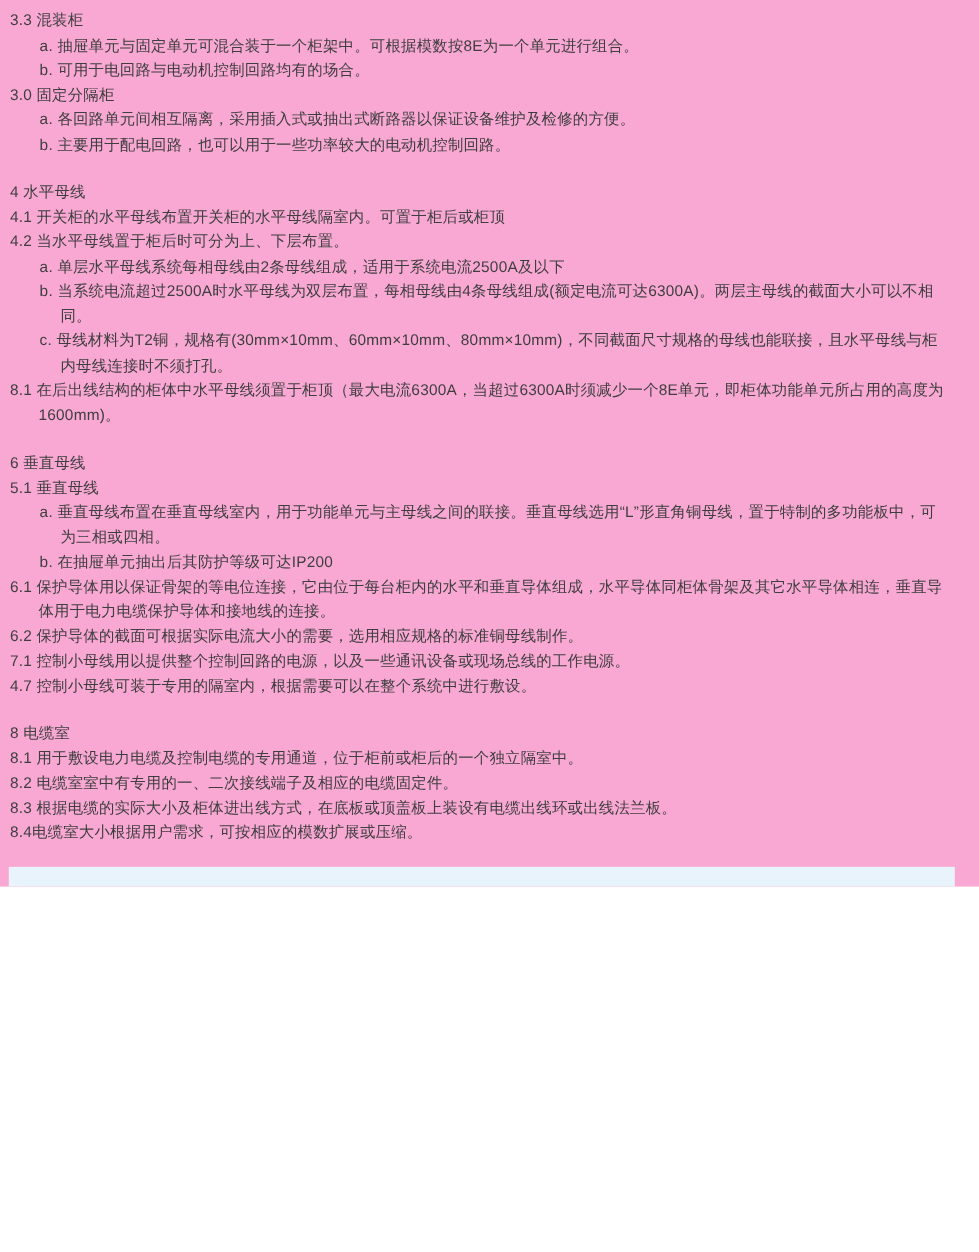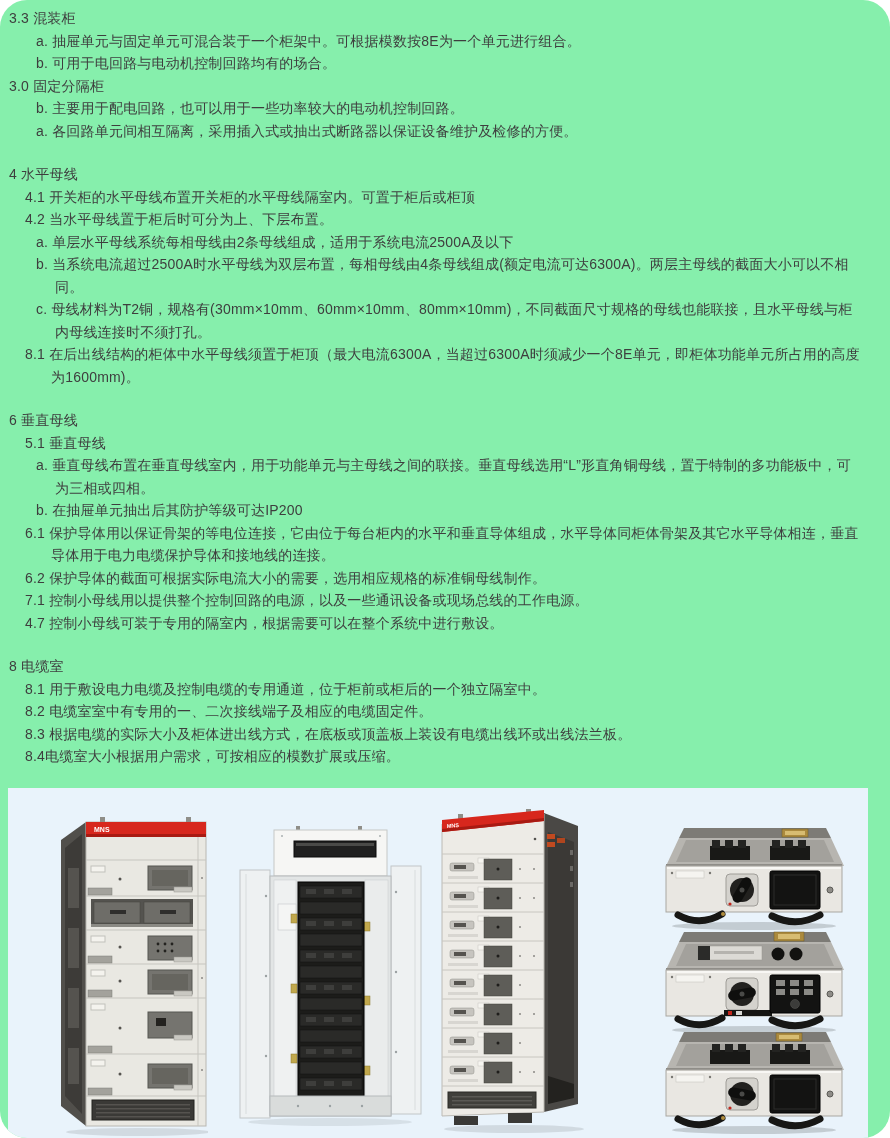--- a/index.html
+++ b/index.html
@@ -1,46 +1,46 @@
 <!DOCTYPE html>
 <html><head>
 <meta charset="utf-8">
 <style>
   html,body{margin:0;padding:0;}
   body{background:#ffffff;font-family:"Liberation Sans","DejaVu Sans",sans-serif;}
-  .page{position:relative;width:890px;height:1138px;background:#86efac;overflow:hidden;border-radius:27px;}
+  .page{position:relative;width:890px;height:806px;background:#f9a8d4;overflow:hidden;}
   .doc-text{
     position:absolute;left:9px;top:7px;width:856px;
     font-size:14px;line-height:22.5px;color:#3e3e3e;
     letter-spacing:0.2px;
   }
   .line{white-space:normal;}
   .t-h{padding-left:0;}
-  .t-num{padding-left:26px;text-indent:-26px;margin-left:16px;}
+  .t-num{padding-left:26px;text-indent:-26px;}
   .t-item{padding-left:46px;text-indent:-19px;}
   .gap{margin-top:21px;}
   .gallery{
     position:absolute;left:8px;top:788px;width:860px;height:350px;
     background:#e9f3fb;
   }
   .fig{position:absolute;}
   .fig svg{display:block;width:100%;height:100%;}
 </style>
 </head>
 <body>
 
 <div class="page">
 
   <div class="doc-text">
       <div class="line t-h">3.3 混装柜</div>
       <div class="line t-item">a. 抽屉单元与固定单元可混合装于一个柜架中。可根据模数按8E为一个单元进行组合。</div>
       <div class="line t-item">b. 可用于电回路与电动机控制回路均有的场合。</div>
       <div class="line t-h">3.0 固定分隔柜</div>
+      <div class="line t-item">a. 各回路单元间相互隔离，采用插入式或抽出式断路器以保证设备维护及检修的方便。</div>
       <div class="line t-item">b. 主要用于配电回路，也可以用于一些功率较大的电动机控制回路。</div>
-      <div class="line t-item">a. 各回路单元间相互隔离，采用插入式或抽出式断路器以保证设备维护及检修的方便。</div>
       <div class="line t-h gap">4  水平母线</div>
       <div class="line t-num">4.1 开关柜的水平母线布置开关柜的水平母线隔室内。可置于柜后或柜顶</div>
       <div class="line t-num">4.2 当水平母线置于柜后时可分为上、下层布置。</div>
       <div class="line t-item">a. 单层水平母线系统每相母线由2条母线组成，适用于系统电流2500A及以下</div>
       <div class="line t-item">b. 当系统电流超过2500A时水平母线为双层布置，每相母线由4条母线组成(额定电流可达6300A)。两层主母线的截面大小可以不相同。</div>
       <div class="line t-item">c. 母线材料为T2铜，规格有(30mm×10mm、60mm×10mm、80mm×10mm)，不同截面尺寸规格的母线也能联接，且水平母线与柜内母线连接时不须打孔。</div>
       <div class="line t-num">8.1 在后出线结构的柜体中水平母线须置于柜顶（最大电流6300A，当超过6300A时须减少一个8E单元，即柜体功能单元所占用的高度为1600mm)。</div>
       <div class="line t-h gap">6 垂直母线</div>
       <div class="line t-num">5.1 垂直母线</div>
       <div class="line t-item">a. 垂直母线布置在垂直母线室内，用于功能单元与主母线之间的联接。垂直母线选用“L”形直角铜母线，置于特制的多功能板中，可为三相或四相。</div>

